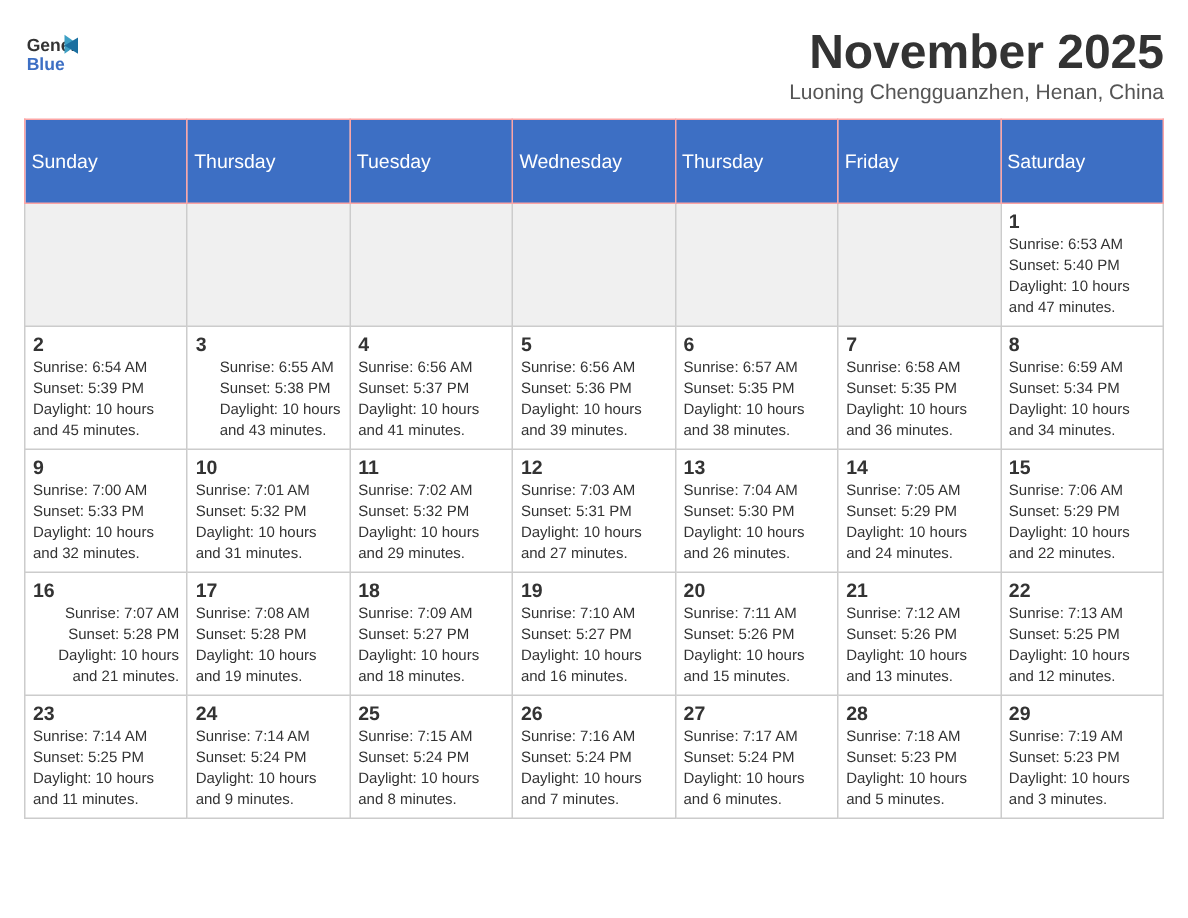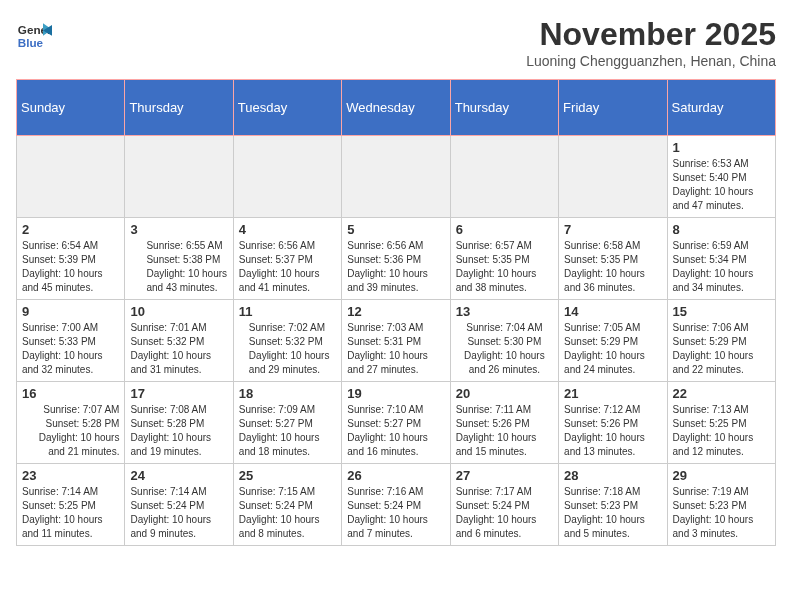--- a/index.html
+++ b/index.html
@@ -185,35 +185,35 @@
         </td>
         <td>
           <div class="day-number">10</div>
           <div class="day-info" style="white-space: pre-line;">Sunrise: 7:01 AM
 Sunset: 5:32 PM
 Daylight: 10 hours
 and 31 minutes.</div>
         </td>
         <td>
           <div class="day-number">11</div>
-          <div class="day-info" style="white-space: pre-line; margin-left: 10px;">Sunrise: 7:02 AM
+          <div class="day-info" style="white-space: pre-line;">Sunrise: 7:02 AM
 Sunset: 5:32 PM
 Daylight: 10 hours
 and 29 minutes.</div>
         </td>
         <td>
           <div class="day-number">12</div>
           <div class="day-info" style="white-space: pre-line;">Sunrise: 7:03 AM
 Sunset: 5:31 PM
 Daylight: 10 hours
 and 27 minutes.</div>
         </td>
         <td>
           <div class="day-number">13</div>
-          <div class="day-info" style="white-space: pre-line; text-align: center;">Sunrise: 7:04 AM
+          <div class="day-info" style="white-space: pre-line;">Sunrise: 7:04 AM
 Sunset: 5:30 PM
 Daylight: 10 hours
 and 26 minutes.</div>
         </td>
         <td>
           <div class="day-number">14</div>
           <div class="day-info" style="white-space: pre-line;">Sunrise: 7:05 AM
 Sunset: 5:29 PM
 Daylight: 10 hours
 and 24 minutes.</div>

